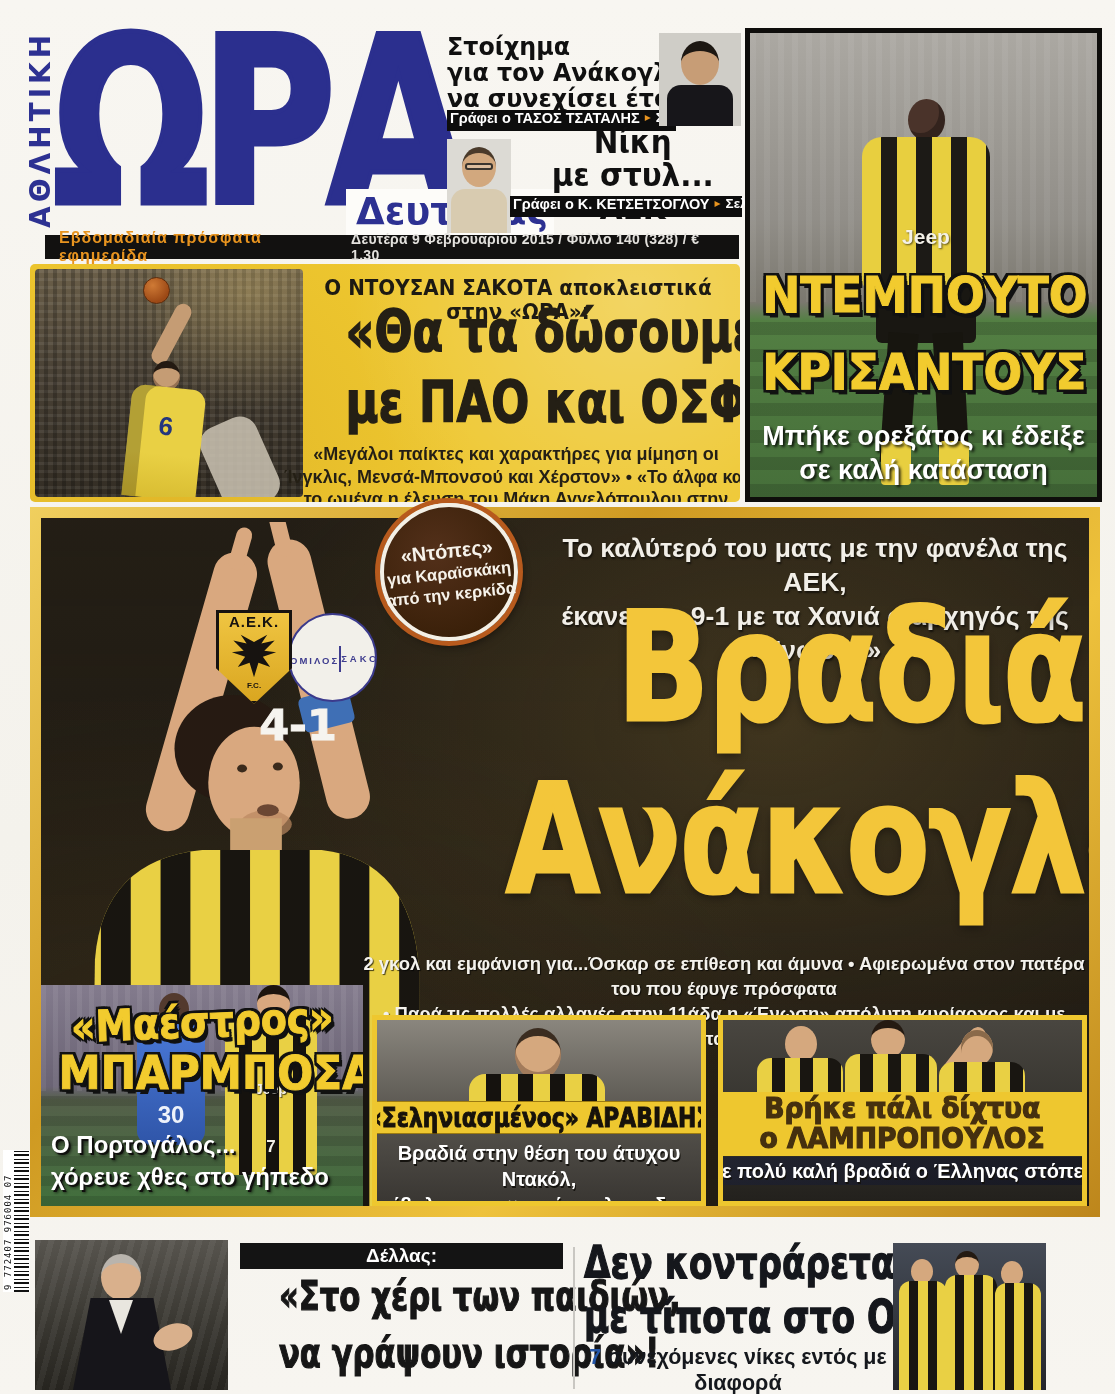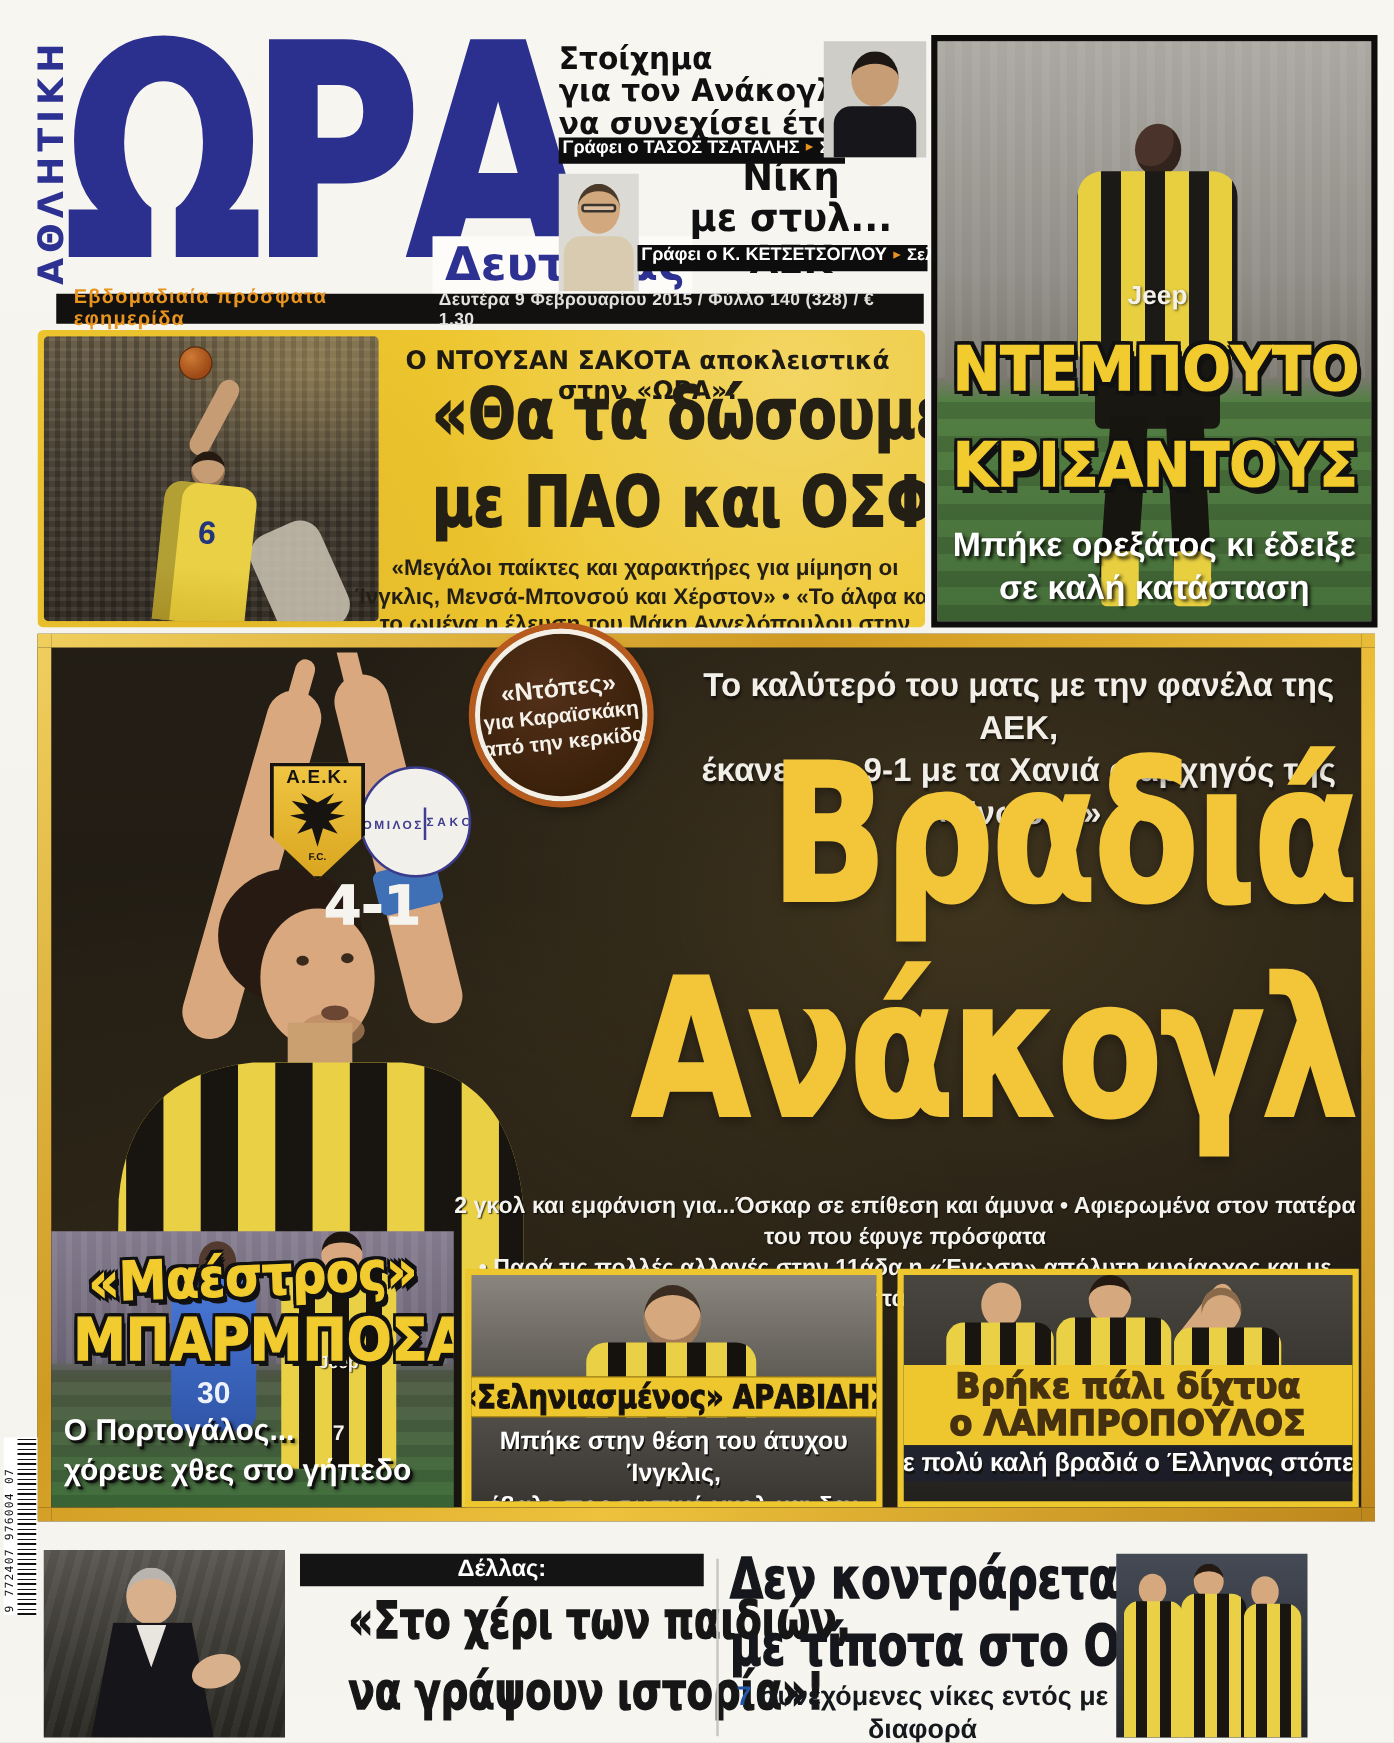--- a/index.html
+++ b/index.html
@@ -426,21 +426,21 @@
       </div>
     </div>
 
     <div class="inset aravidis">
       <div class="ar-head"></div>
       <div class="ar-torso"></div>
       <div class="ar-band">
         <div class="hl">«Σεληνιασμένος» ΑΡΑΒΙΔΗΣ</div>
       </div>
       <div class="ar-deck">
-        <div>Μπήκε στην θέση του άτυχου Ίνγκλις,</div>
+        <div>Βραδιά στην θέση του άτυχου Ντακόλ,</div>
         <div>έβαλε προσωπικό γκολ και δεν πιανόταν</div>
       </div>
     </div>
 
     <div class="inset lampro">
       <div class="lp-arm" style="left:232px;top:2px;"></div>
       <div class="lp-head" style="left:62px;top:6px;width:32px;height:36px;"></div>
       <div class="lp-head" style="left:148px;top:0px;width:34px;height:38px;border-top:8px solid #241a12;"></div>
       <div class="lp-head" style="left:238px;top:10px;width:32px;height:36px;box-shadow:inset 0 6px 0 #8a6a4a;"></div>
       <div class="lp-torso" style="left:34px;top:38px;width:86px;height:60px;"></div>

